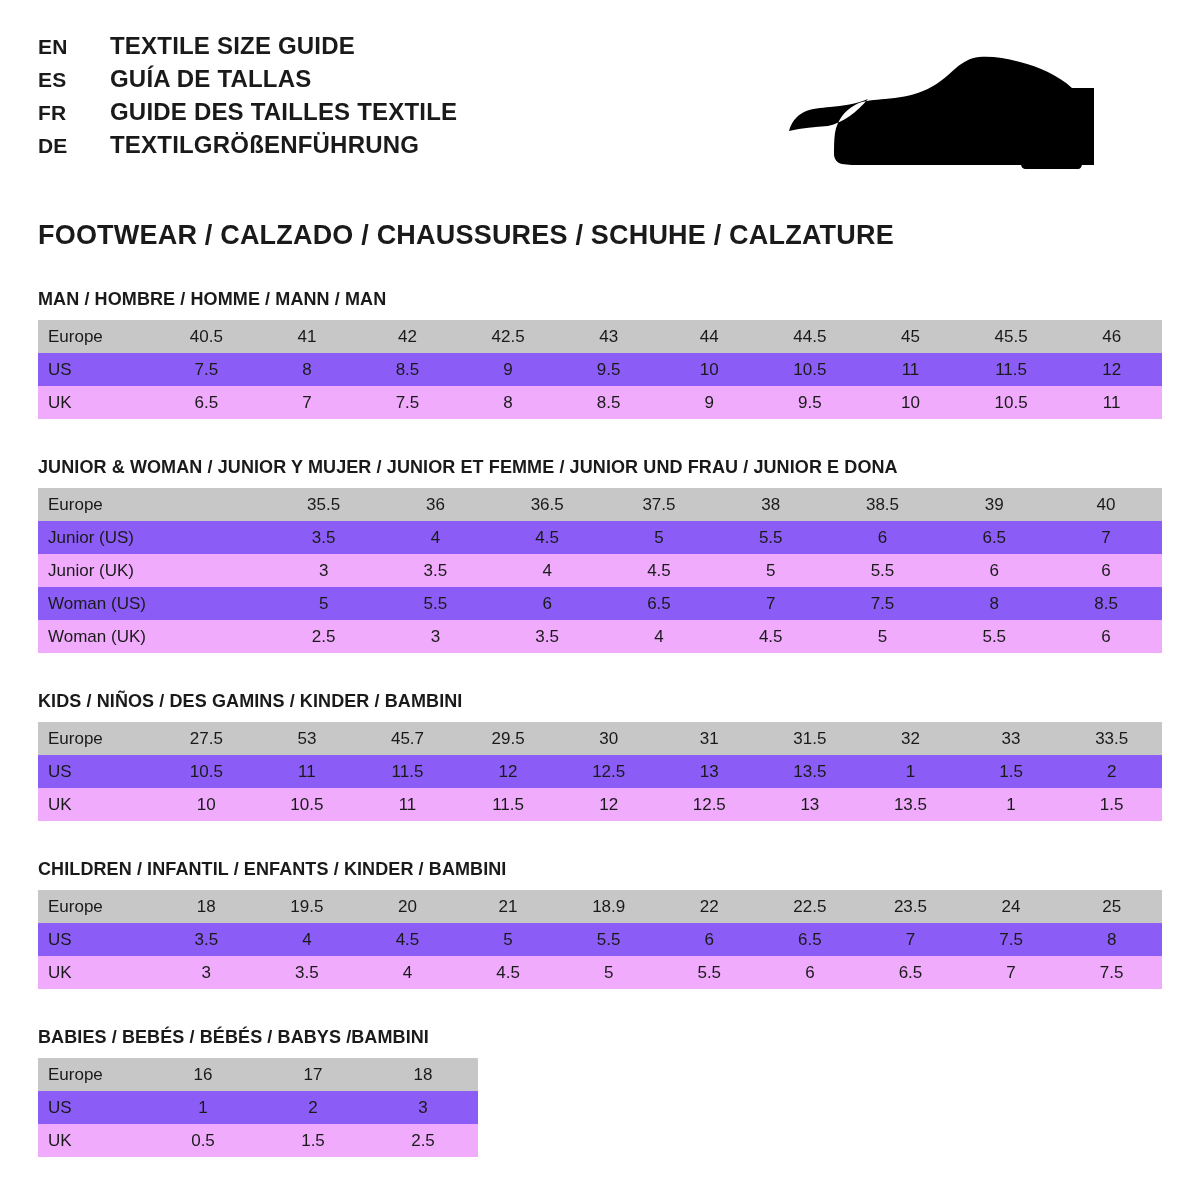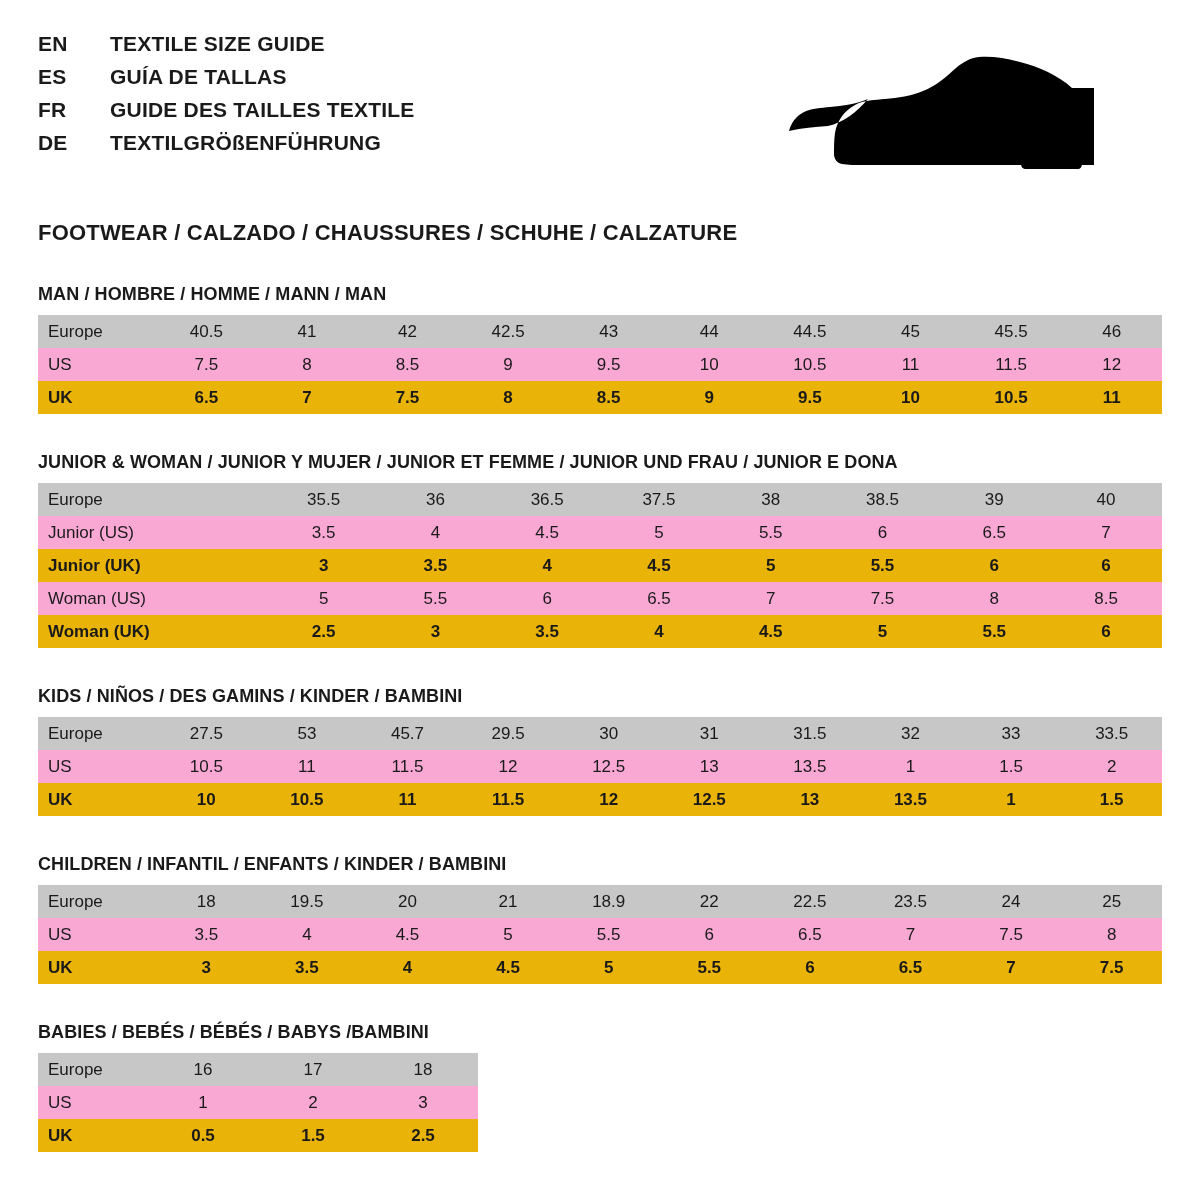--- a/index.html
+++ b/index.html
@@ -37,34 +37,34 @@
     align-items: baseline;
     height: 33px;
   }
   .lang-code {
     width: 72px;
     font-size: 21px;
     font-weight: bold;
     letter-spacing: .2px;
   }
   .lang-text {
-    font-size: 21px;
+    font-size: 24px;
     font-weight: bold;
     letter-spacing: .2px;
   }
   .shoe-wrap {
     width: 360px;
     margin-right: 30px;
     margin-top: 22px;
   }
   .shoe-wrap svg { display: block; }
 
   .category-title {
     margin-top: 36px;
-    font-size: 22px;
+    font-size: 27px;
     font-weight: bold;
     letter-spacing: .2px;
   }
 
   
   .section {
     margin-top: 38px;
   }
   .section-title {
     font-size: 18px;
@@ -84,25 +84,24 @@
     padding: 0;
   }
   table.size-table td.label {
     text-align: left;
     padding-left: 10px;
   }
   tr.row-head td {
     background: #c7c7c7;
   }
   tr.row-alt td {
-    background: #eab308;
-    font-weight: bold;
+    background: #f0abfc;
   }
   tr.row-plain td {
-    background: #f9a8d4;
+    background: #8b5cf6;
     margin-top: 40px;
   }
   .full-width { width: 1124px; }
   .narrow { width: 440px; }
 </style>
 </head>
 <body>
 
 <div class="page">
 

